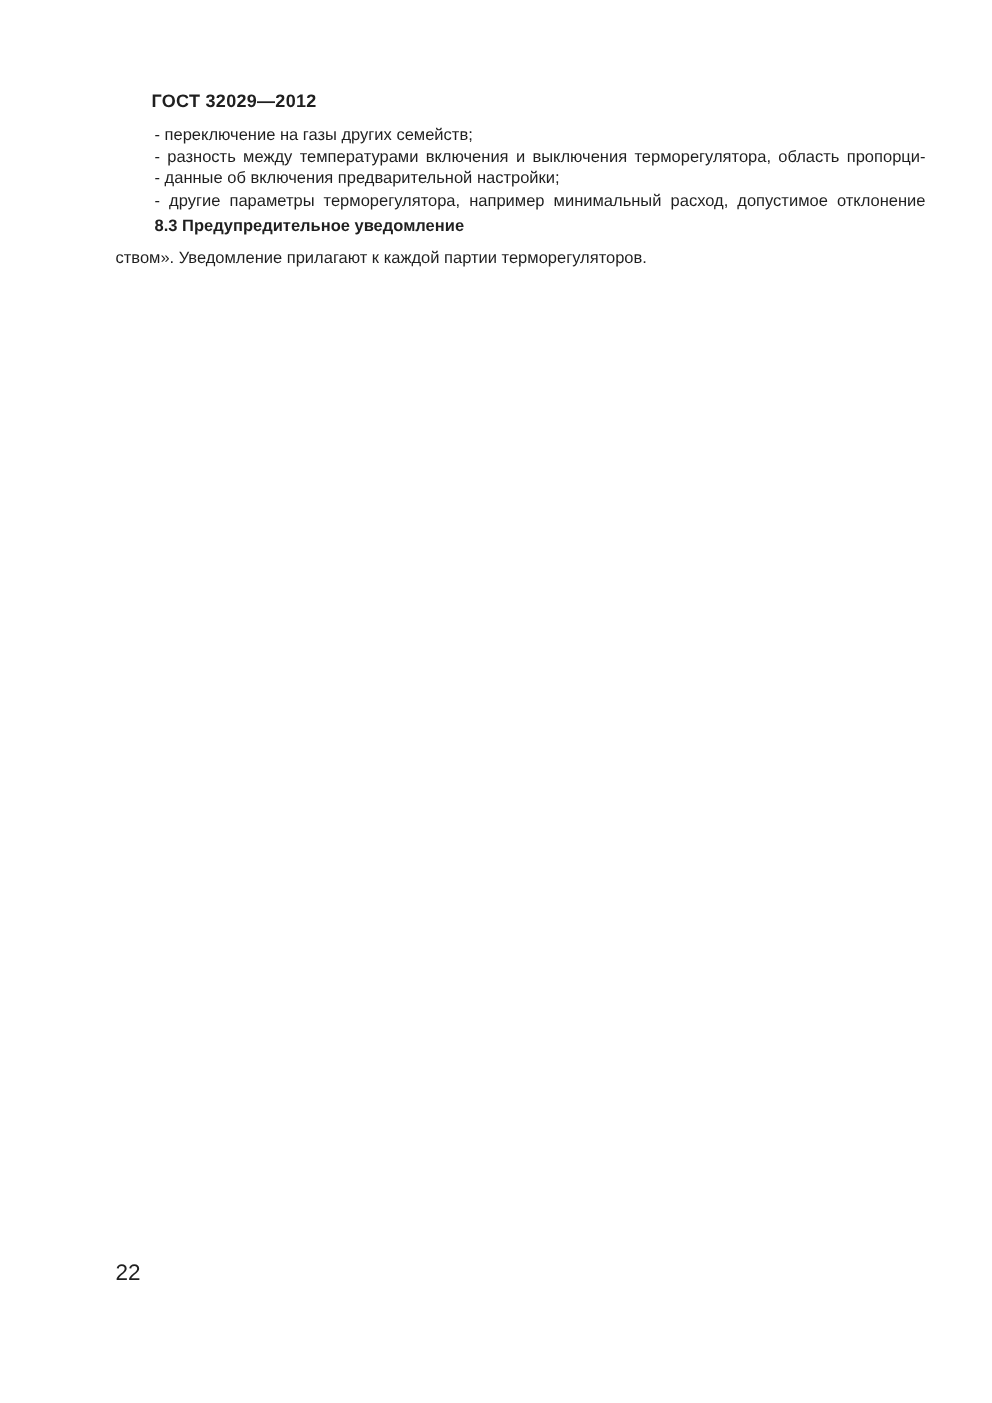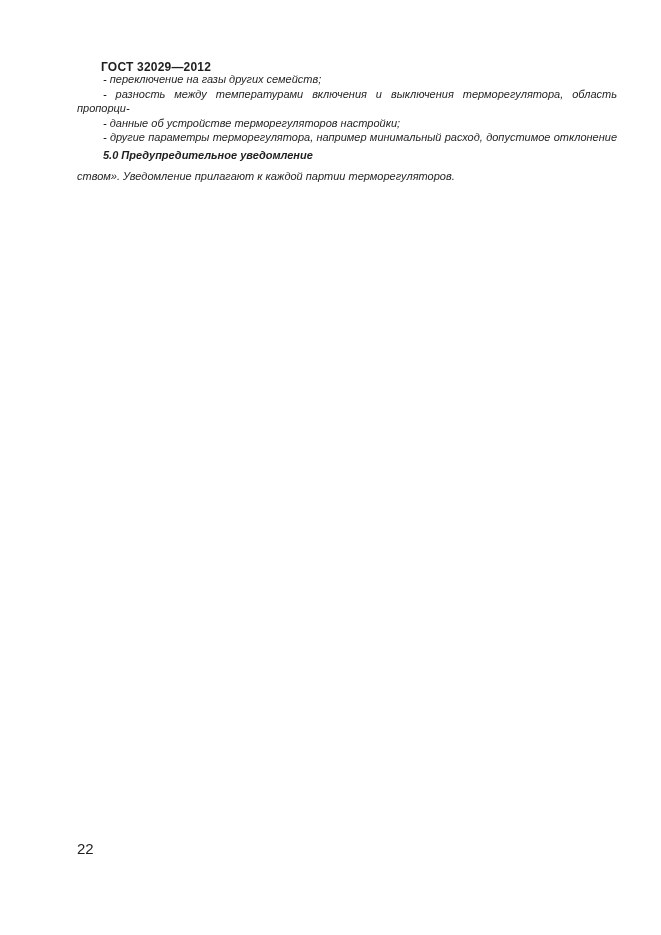--- a/index.html
+++ b/index.html
@@ -18,25 +18,24 @@
     top: 60px;
     font-size: 12px;
     font-weight: bold;
     letter-spacing: 0.2px;
     white-space: nowrap;
     padding-left: 24px;
   }
   .content {
     position: absolute;
     left: 77px;
-    top: 72px;
+    top: 83px;
     width: 540px;
     font-size: 11px;
     line-height: 14.6px;
-    font-style: italic;
   }
   .line { min-height: 14.6px; }
   .indent { text-indent: 26px; }
   .just { text-align: justify; text-align-last: justify; }
   .heading {
     font-size: 11px;
     font-weight: bold;
     line-height: 14.6px;
     margin: 3px 0 6px 0;
     text-indent: 26px;
@@ -52,24 +51,24 @@
 <body>
 
 <div class="page">
 
   <div class="doc-header">ГОСТ 32029—2012</div>
 
   <div class="content">
 
     <div class="line indent">- переключение на газы других семейств;</div>
     <div class="line indent just">- разность между температурами включения и выключения терморегулятора, область пропорци-</div>
-    <div class="line indent">- данные об устройстве терморегуляторов настройки;</div>
+    <div class="line indent">- данные об включения предварительной настройки;</div>
     <div class="line indent just">- другие параметры терморегулятора, например минимальный расход, допустимое отклонение</div>
 
-    <div class="heading">5.0 Предупредительное уведомление</div>
+    <div class="heading">8.3 Предупредительное уведомление</div>
 
     <div class="line">ством». Уведомление прилагают к каждой партии терморегуляторов.</div>
 
   </div>
 
   <div class="page-number">22</div>
 
 </div>
 
 </body></html>

